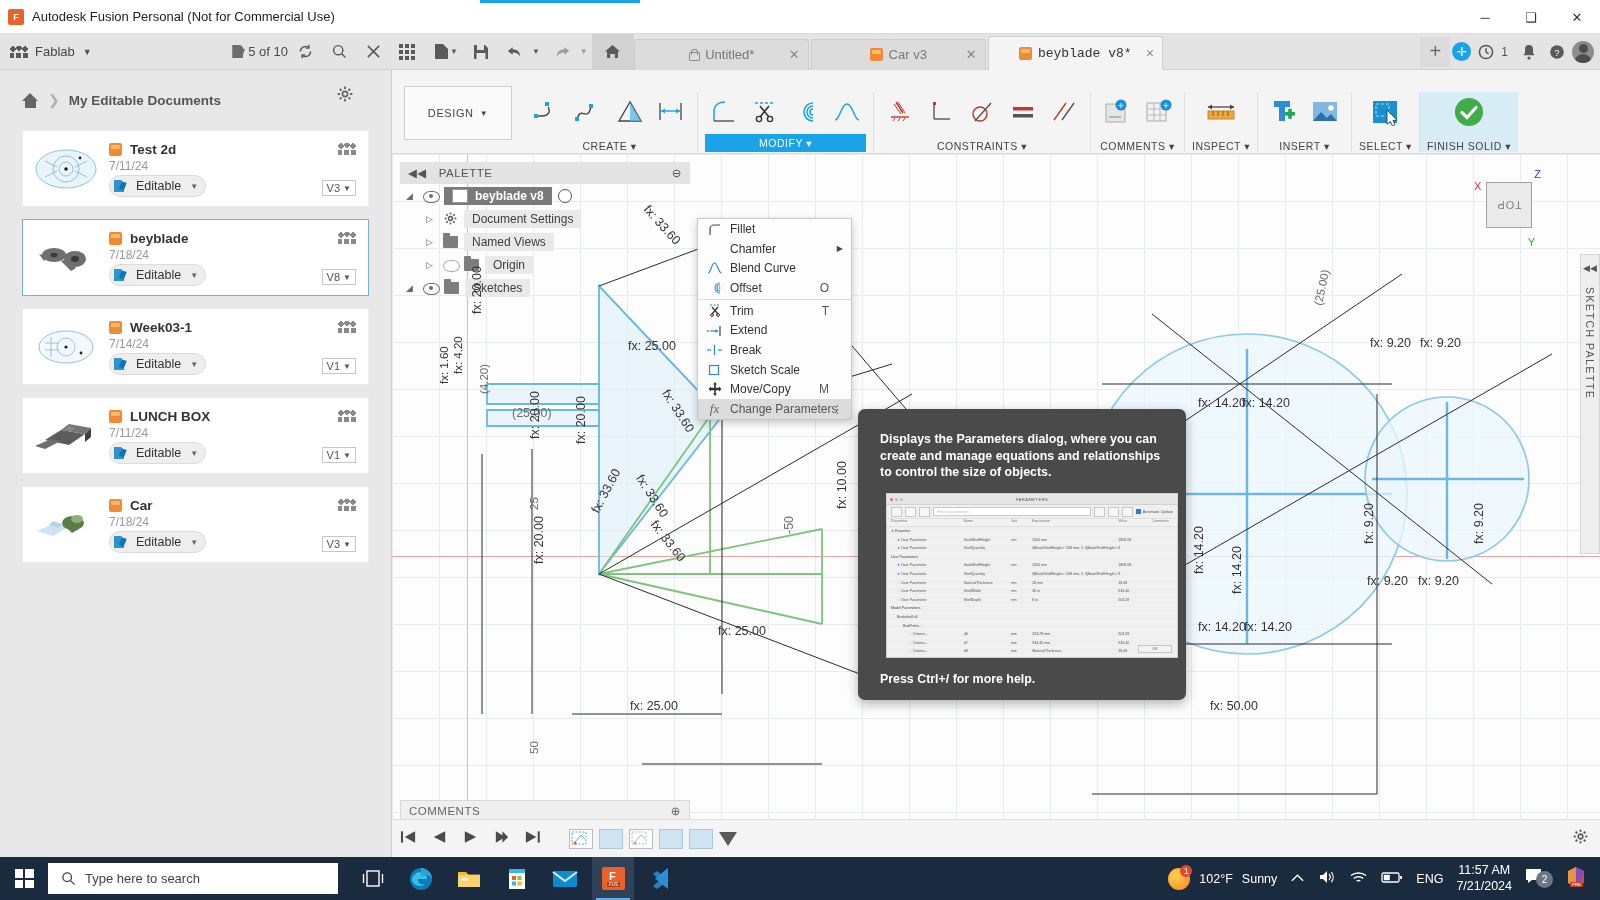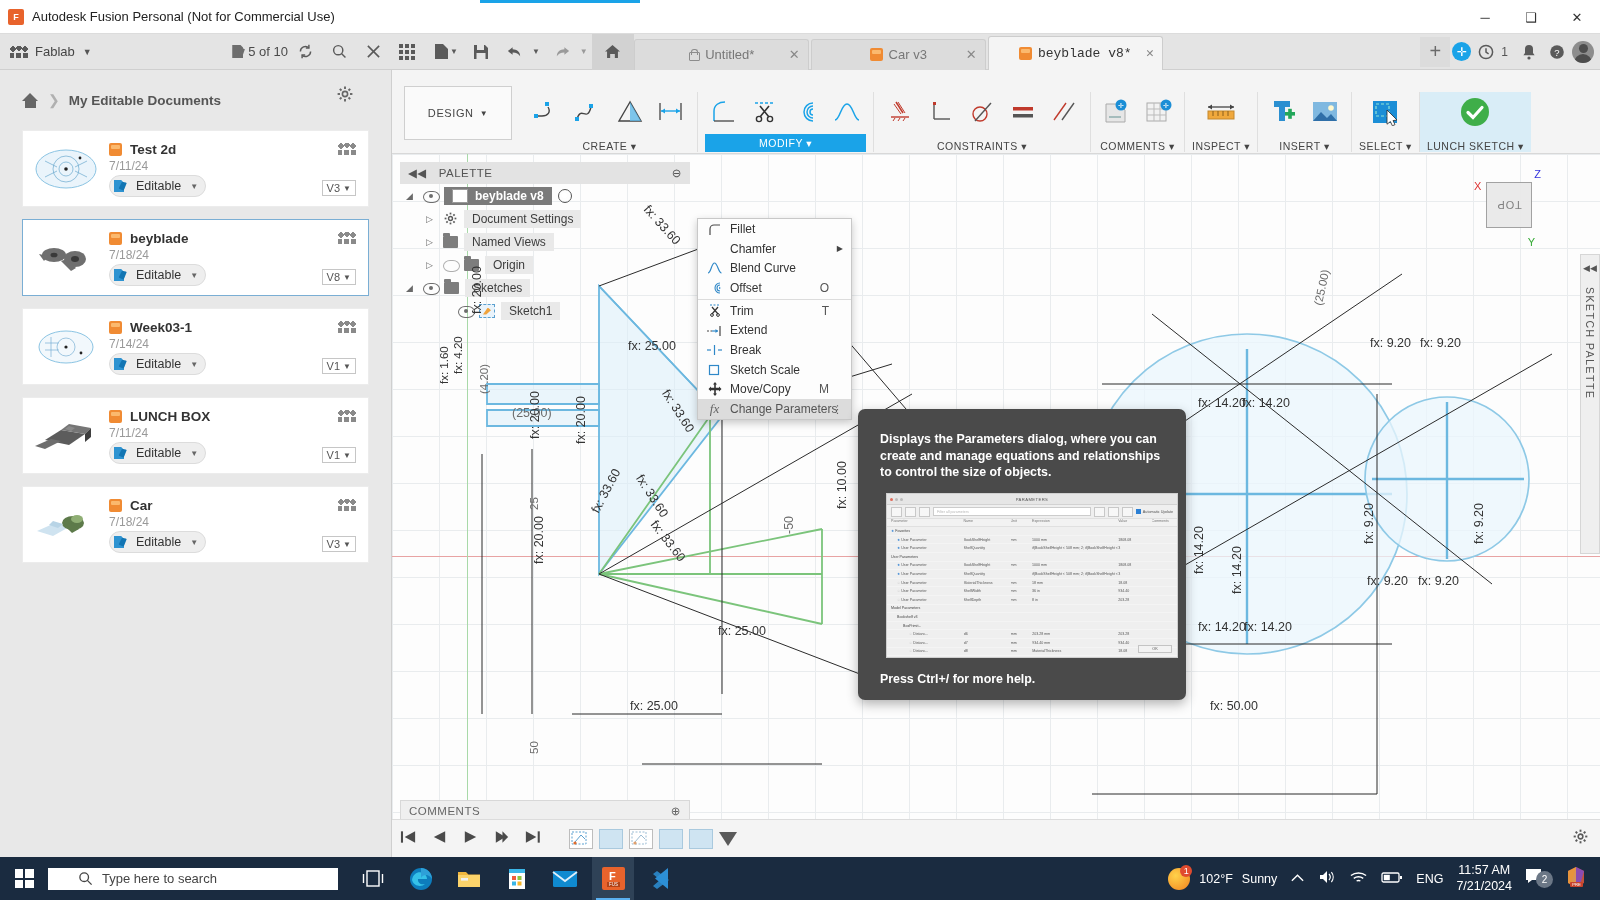--- a/index.html
+++ b/index.html
@@ -229,22 +229,22 @@
   .tl-chip.sk{background:#fff;border:1px solid #bdbdbd;position:relative;}
   .tl-marker{width:0;height:0;border-left:9px solid transparent;border-right:9px solid transparent;
       border-top:14px solid #5a5a5a;}
   .tl-gear{position:absolute;right:12px;color:#5a5a5a;}
 
   
   .taskbar{position:absolute;left:0;bottom:0;width:1600px;height:43px;background:#1a2b40;display:flex;align-items:center;}
   .startbtn{width:48px;height:43px;display:flex;align-items:center;justify-content:center;}
   .winlogo{width:19px;height:19px;display:grid;grid-template-columns:1fr 1fr;grid-template-rows:1fr 1fr;gap:2px;}
   .winlogo i{background:#fff;display:block;}
-  .searchbox{width:290px;height:22px;background:#fff;display:flex;align-items:center;gap:9px;
-     padding-left:30px;font-size:13px;color:#444;}
+  .searchbox{width:290px;height:31px;background:#fff;display:flex;align-items:center;gap:9px;
+     padding-left:13px;font-size:13px;color:#444;}
   .tb-icons{display:flex;align-items:center;gap:6px;margin-left:14px;}
   .tb-ico{width:42px;height:43px;display:flex;align-items:center;justify-content:center;position:relative;}
   .tb-ico.active{background:#2f4257;}
   .tb-ico.active:after{content:"";position:absolute;left:4px;right:4px;bottom:0;height:2.5px;background:#5ab0f0;}
   .tray{margin-left:auto;display:flex;align-items:center;gap:13px;padding-right:12px;color:#fff;font-size:12.5px;}
   .weather{display:flex;align-items:center;gap:9px;}
   .wsun{width:22px;height:22px;border-radius:50%;
      background:radial-gradient(circle at 35% 35%,#ffd24a,#f2821f);position:relative;}
   .wsun b{position:absolute;right:-2px;top:-3px;width:12px;height:12px;border-radius:50%;background:#e04b2f;
      color:#fff;font-size:9px;display:flex;align-items:center;justify-content:center;font-weight:normal;}
@@ -791,21 +791,21 @@
       <div class="rgroup finish nb">
         <div class="ritems">
           <div class="ritem">
             <svg width="34" height="34" viewBox="0 0 34 34">
                 <circle cx="17" cy="17" r="14" fill="#3fae49"></circle>
                 <path d="M10 17.5l5 5 9-10" stroke="#fff" stroke-width="3.2" fill="none" stroke-linecap="round"></path>
               </svg>
           </div>
         </div>
         <div class="rlabel">
-          <span>LUNCH SKETCH</span> ▾
+          <span>FINISH SOLID</span> ▾
         </div>
       </div>
 
     </div>
   </div>
 
   <div class="canvas">
     <div class="axis-x"></div>
     <div class="axis-y"></div>
 
@@ -904,25 +904,20 @@
         <span class="arrow">▷</span>
         <span class="eye off"></span>
         <span class="folder"></span>
         <span class="tr-lbl">Origin</span>
       </div>
       <div class="tree-row" style="padding-left:6px">
         <span class="arrow">◢</span>
         <span class="eye"></span>
         <span class="folder"></span>
         <span class="tr-lbl">Sketches</span>
-      </div>
-      <div class="tree-row" style="padding-left:58px">
-        <span class="eye"></span>
-        <span class="sk-ico"></span>
-        <span class="tr-lbl">Sketch1</span>
       </div>
     </div>
 
     <div class="dim" style="left:246px;top:64px;transform:rotate(48deg);">fx: 33.60</div>
     <div class="dim" style="left:236px;top:185px;">fx: 25.00</div>
     <div class="dim drv" style="left:352px;top:238px;">(25.00)</div>
     <div class="dim" style="left:262px;top:250px;transform:rotate(57deg);">fx: 33.60</div>
     <div class="dim" style="left:190px;top:330px;transform:rotate(-62deg);">fx: 33.60</div>
     <div class="dim" style="left:236px;top:335px;transform:rotate(57deg);">fx: 33.60</div>
     <div class="dim" style="left:252px;top:380px;transform:rotate(52deg);">fx: 33.60</div>

